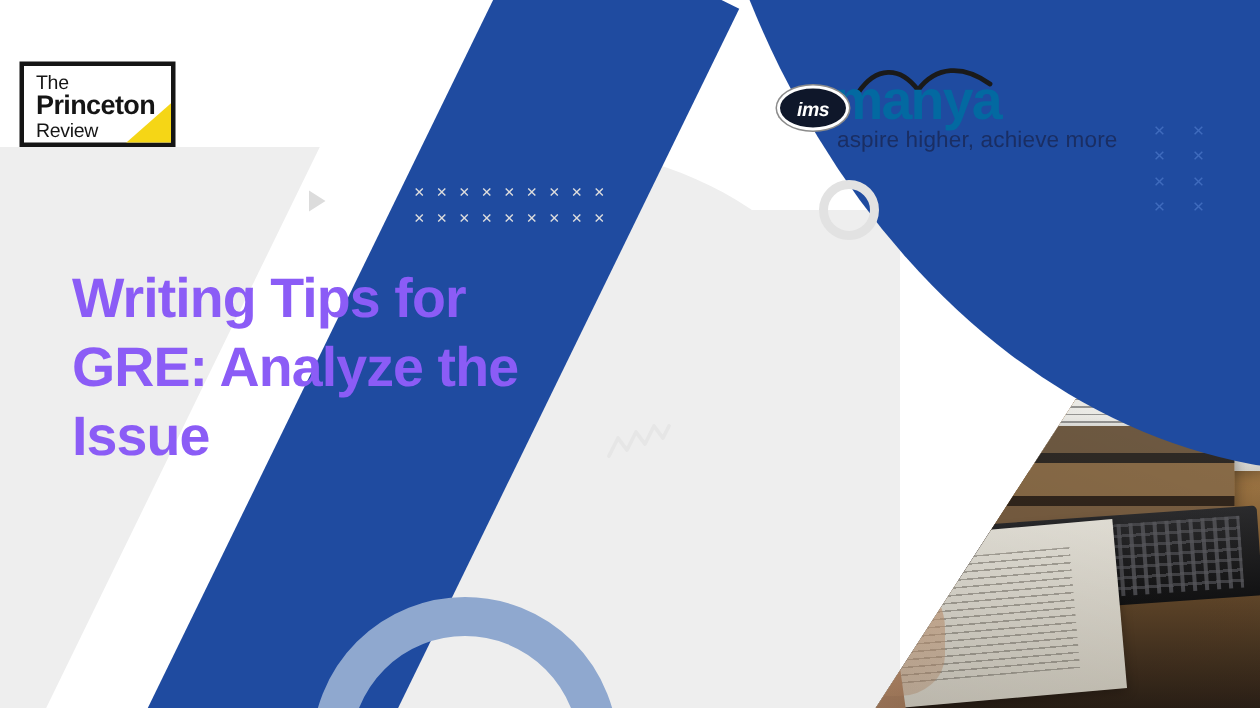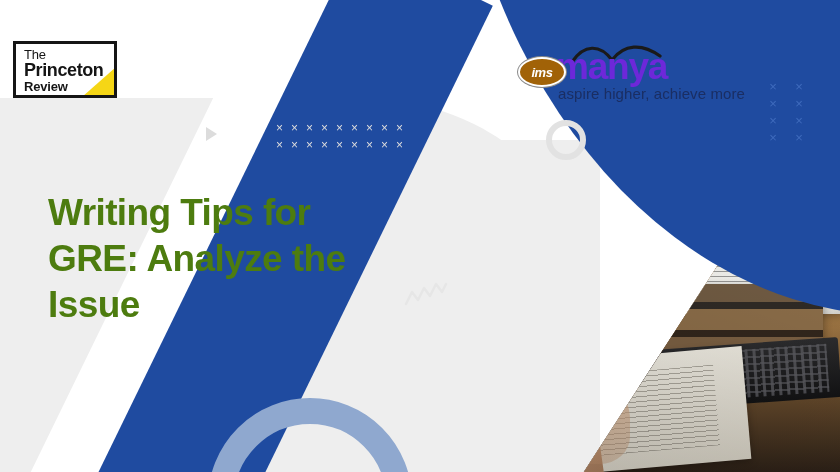--- a/index.html
+++ b/index.html
@@ -285,54 +285,54 @@
   }
   .pr-text {
     position: relative;
     padding: 4px 0 0 8px;
     color: #151515;
     line-height: 1.02;
     font-family: "Liberation Sans", sans-serif;
   }
   .pr-the    { font-size: 13px; font-weight: 400; letter-spacing: -.2px; }
   .pr-prince { font-size: 18px; font-weight: 700; letter-spacing: -.4px; }
-  .pr-review { font-size: 13px; font-weight: 700; letter-spacing: -.2px; }
+  .pr-review { font-size: 13px; font-weight: 400; letter-spacing: -.2px; }
 
   
   .manya-logo {
     position: absolute;
     left: 518px; top: 44px;
     width: 160px; height: 56px;
   }
   .manya-oval {
     position: absolute;
     left: 0px; top: 13px;
     width: 44px; height: 26px;
-    background: #a16207;
+    background: #0f172a;
     border: 2px solid #ffffff;
     border-radius: 50%;
     box-shadow: 0 0 0 1px #8b8b8b;
     display: flex;
     align-items: center;
     justify-content: center;
   }
   .manya-oval span {
     color: #ffffff;
     font-size: 13px;
     font-weight: 700;
     font-style: italic;
     letter-spacing: -.4px;
     font-family: "Liberation Sans", sans-serif;
   }
   .manya-word {
     position: absolute;
     left: 38px; top: 4px;
     font-size: 37px;
     font-weight: 700;
-    color: #6d28d9;
+    color: #0369a1;
     letter-spacing: -1.2px;
     line-height: 1;
     font-family: "Liberation Sans", sans-serif;
   }
   .manya-arc {
     position: absolute;
     left: 52px; top: -2px;
     width: 110px; height: 22px;
   }
   .manya-tag {
@@ -341,28 +341,28 @@
     font-size: 15px;
     color: #1a2e63;
     letter-spacing: .1px;
     white-space: nowrap;
     font-family: "Liberation Sans", sans-serif;
   }
 
   
   .headline {
     position: absolute;
-    left: 48px; top: 190px;
+    left: 48px; top: 176px;
     width: 350px;
     margin: 0;
     font-size: 37px;
     font-weight: 700;
     line-height: 1.24;
     letter-spacing: -.6px;
-    color: #4d7c0f;
+    color: #8b5cf6;
     font-family: "Liberation Sans", sans-serif;
   }
 </style>
 </head>
 <body>
 
 <div class="banner">
 
   <div class="bg-white"></div>
   <div class="gray-panel"></div>

